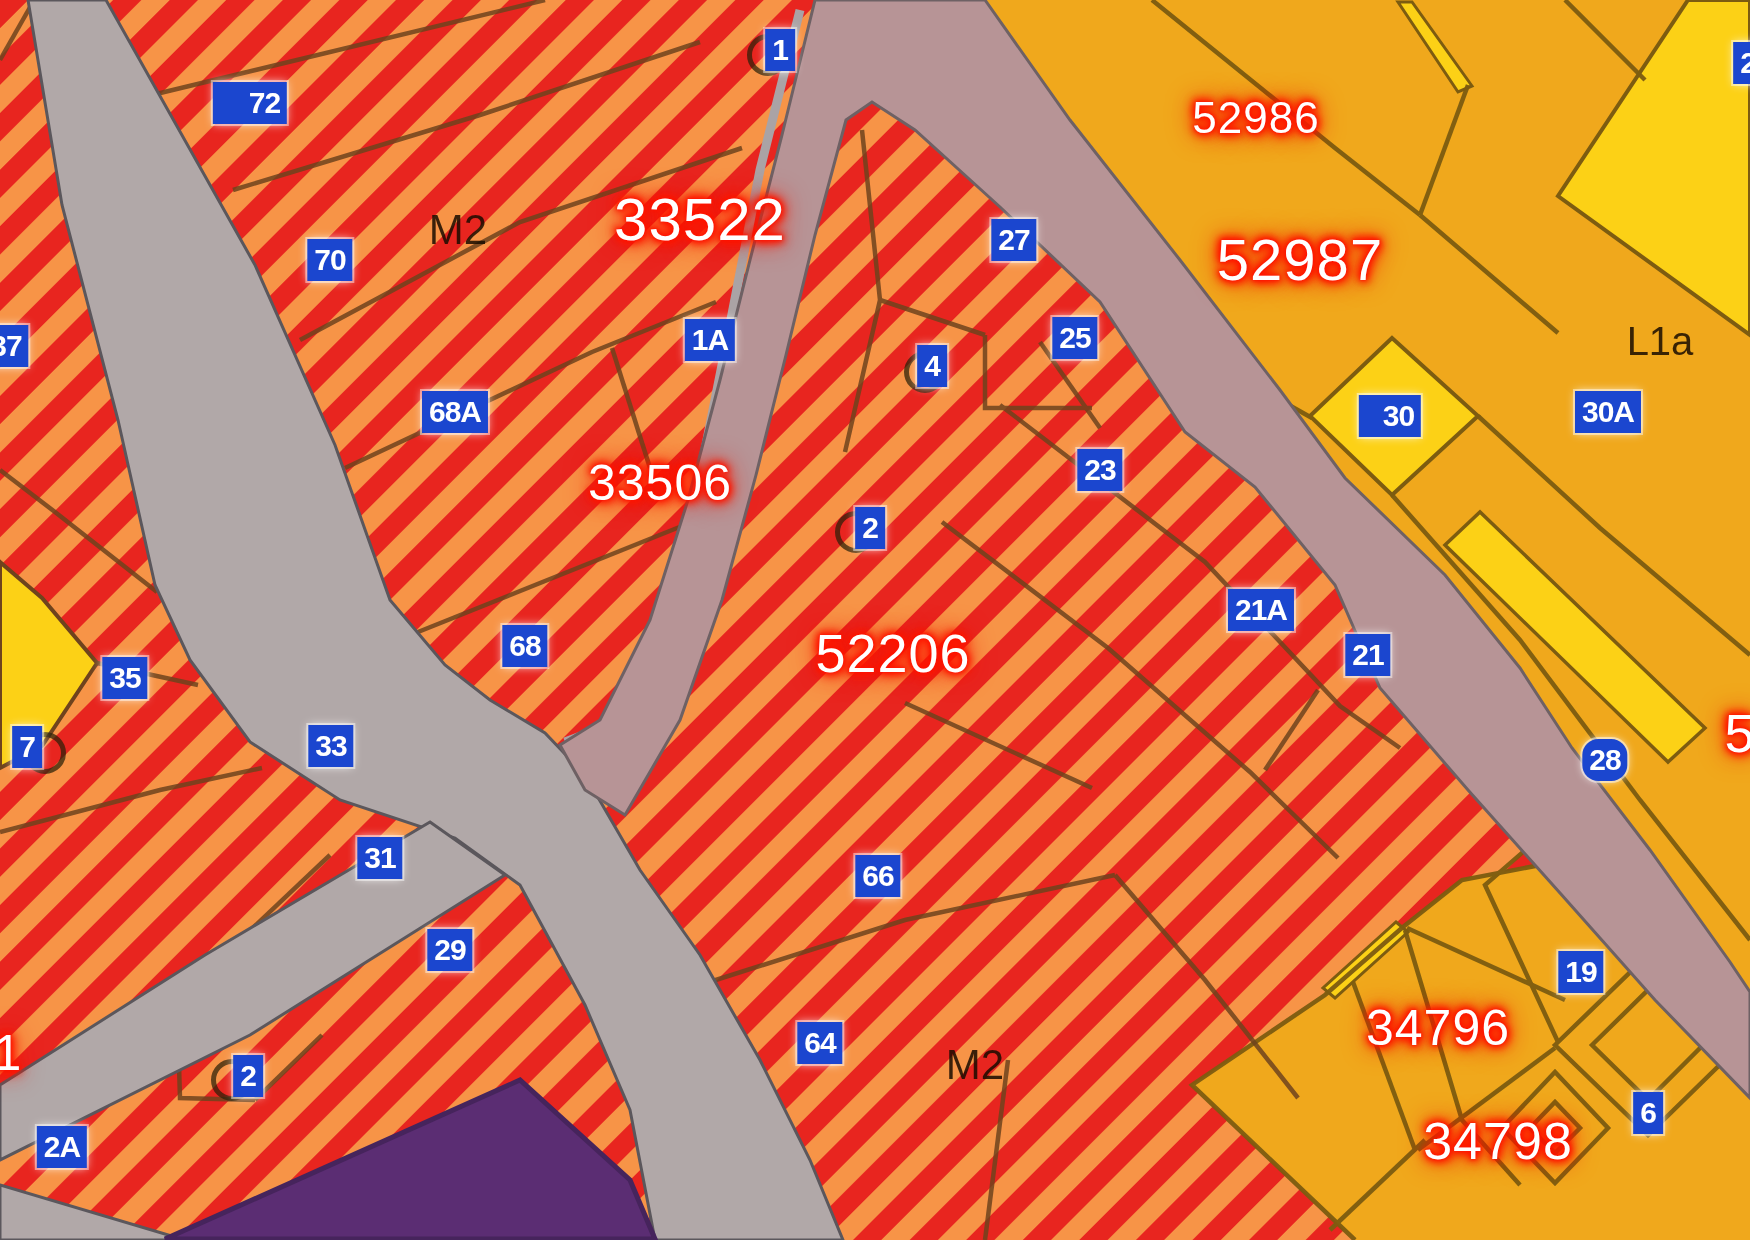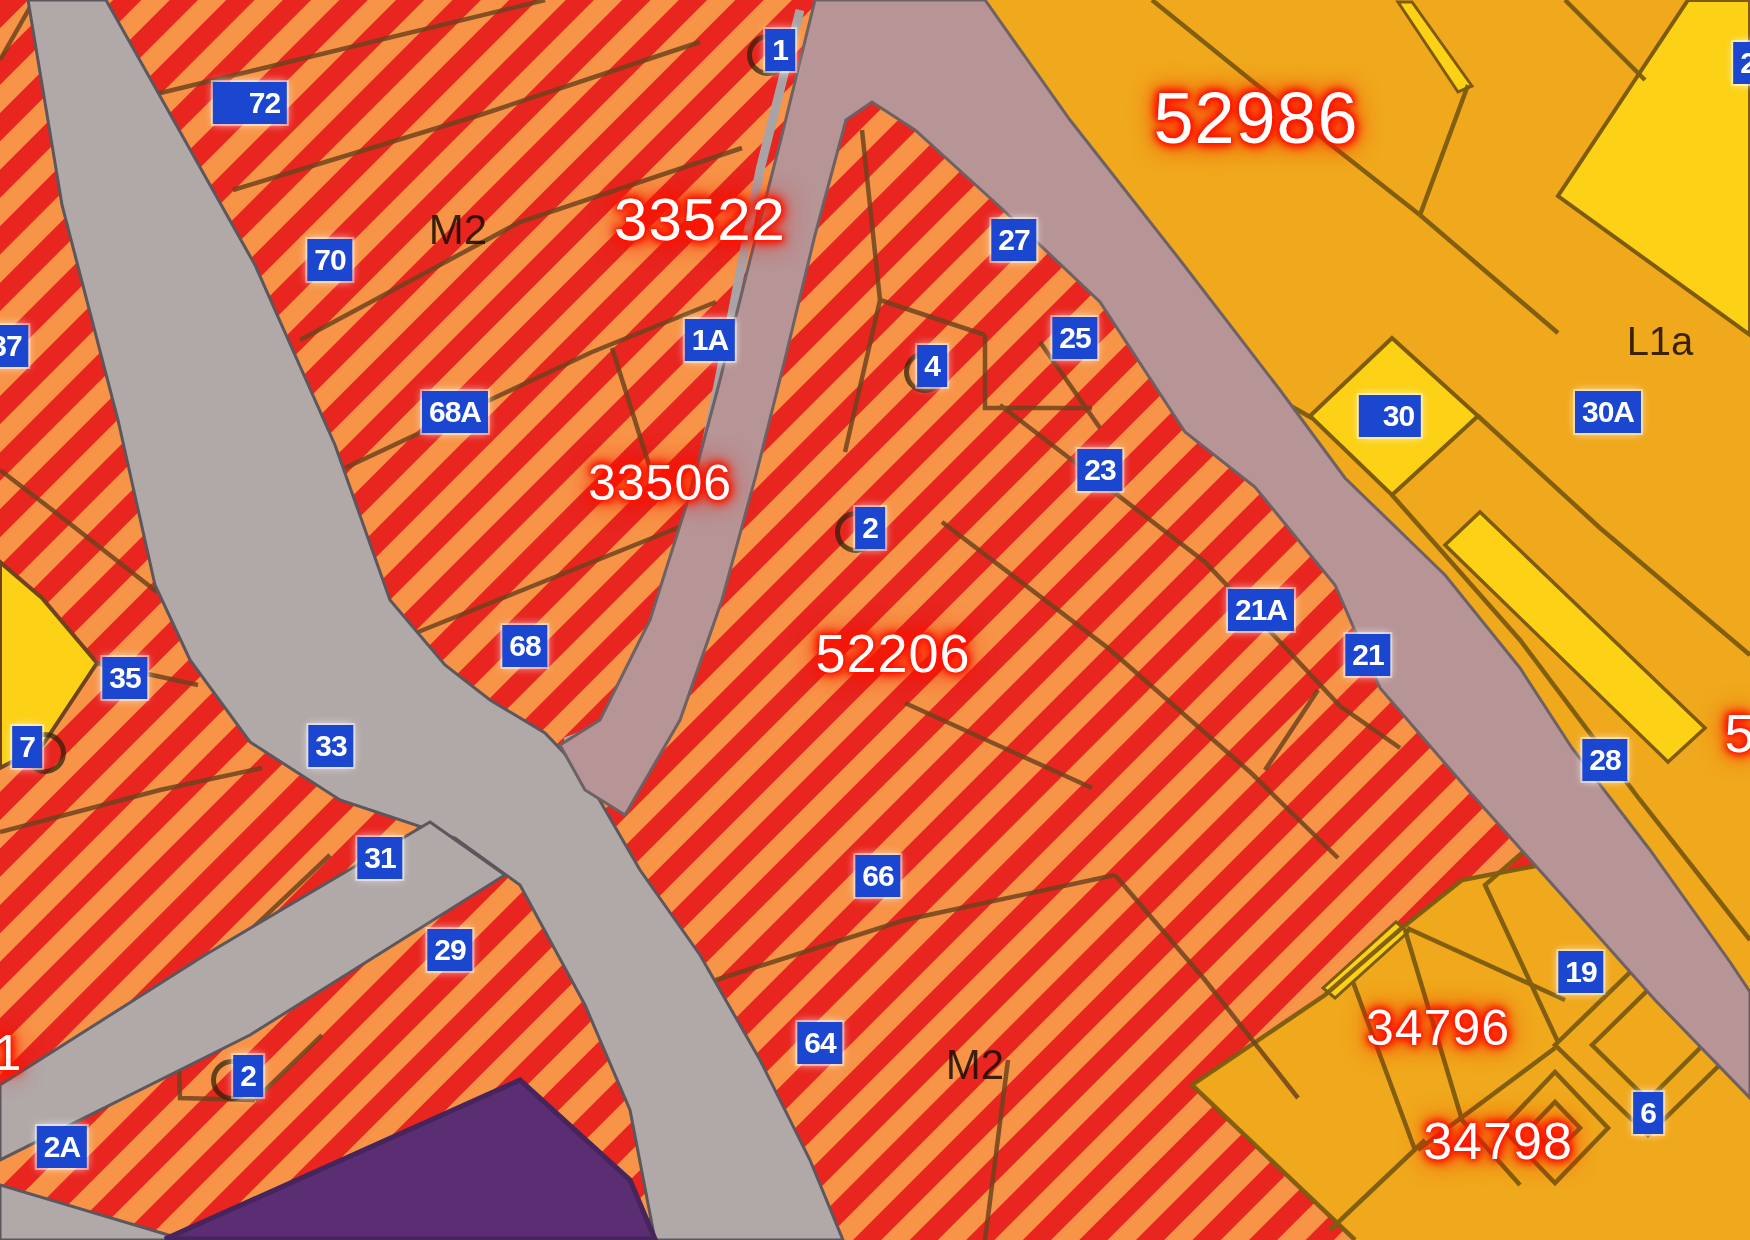--- a/index.html
+++ b/index.html
@@ -118,21 +118,22 @@
 
   <div class="overlay">
       <div class="marker" style="left: 768px; top: 55px;"></div>
       <div class="marker" style="left: 925px; top: 372px;"></div>
       <div class="marker" style="left: 856px; top: 532px;"></div>
       <div class="marker" style="left: 45px; top: 753px;"></div>
       <div class="marker" style="left: 232px; top: 1080px;"></div>
       <div class="glow" style="font-size: 60px; left: 700px; top: 220px;">33522</div>
       <div class="glow" style="font-size: 50px; left: 660px; top: 483px;">33506</div>
       <div class="glow" style="font-size: 54px; left: 893px; top: 653px;">52206</div>
-      <div class="glow" style="font-size: 72px; left: 1243px; top: 118px; padding-left: 26px;">52986</div>
+      <div class="glow" style="font-size: 44px; left: 1243px; top: 118px; padding-left: 26px;">52986</div>
+      <div class="glow" style="font-size: 58px; left: 1300px; top: 260px;">52987</div>
       <div class="glow" style="font-size: 50px; left: 1438px; top: 1028px;">34796</div>
       <div class="glow" style="font-size: 52px; left: 1498px; top: 1141px;">34798</div>
       <div class="glow" style="font-size: 50px; left: 8px; top: 1053px;">1</div>
       <div class="glow" style="font-size: 54px; left: 1740px; top: 733px;">5</div>
       <div class="zone" style="font-size: 42px; left: 458px; top: 230px;">M2</div>
       <div class="zone" style="font-size: 42px; left: 975px; top: 1065px;">M2</div>
       <div class="zone" style="font-size: 40px; left: 1660px; top: 341px;">L1a</div>
       <div class="badge" style="left: 250px; top: 103px; padding-left: 36px;">72</div>
       <div class="badge" style="left: 330px; top: 260px;">70</div>
       <div class="badge" style="left: 455px; top: 412px;">68A</div>
@@ -149,20 +150,20 @@
       <div class="badge" style="left: 62px; top: 1147px;">2A</div>
       <div class="badge" style="left: 1014px; top: 240px;">27</div>
       <div class="badge" style="left: 932px; top: 366px;">4</div>
       <div class="badge" style="left: 1075px; top: 338px;">25</div>
       <div class="badge" style="left: 1100px; top: 470px;">23</div>
       <div class="badge" style="left: 870px; top: 528px;">2</div>
       <div class="badge" style="left: 1261px; top: 610px;">21A</div>
       <div class="badge" style="left: 1368px; top: 655px;">21</div>
       <div class="badge" style="left: 1390px; top: 416px; padding-left: 24px;">30</div>
       <div class="badge" style="left: 1608px; top: 412px; text-align: right;">30A</div>
-      <div class="badge" style="left: 1605px; top: 760px;">28</div>
+      <div class="badge" style="left: 1605px; top: 760px; border-radius: 16px;">28</div>
       <div class="badge" style="left: 1581px; top: 972px;">19</div>
       <div class="badge" style="left: 1648px; top: 1113px;">6</div>
       <div class="badge" style="left: 878px; top: 876px;">66</div>
       <div class="badge" style="left: 820px; top: 1043px;">64</div>
       <div class="badge" style="left: 1748px; top: 63px;">2</div>
     </div>
 </div>
 
 </body></html>

